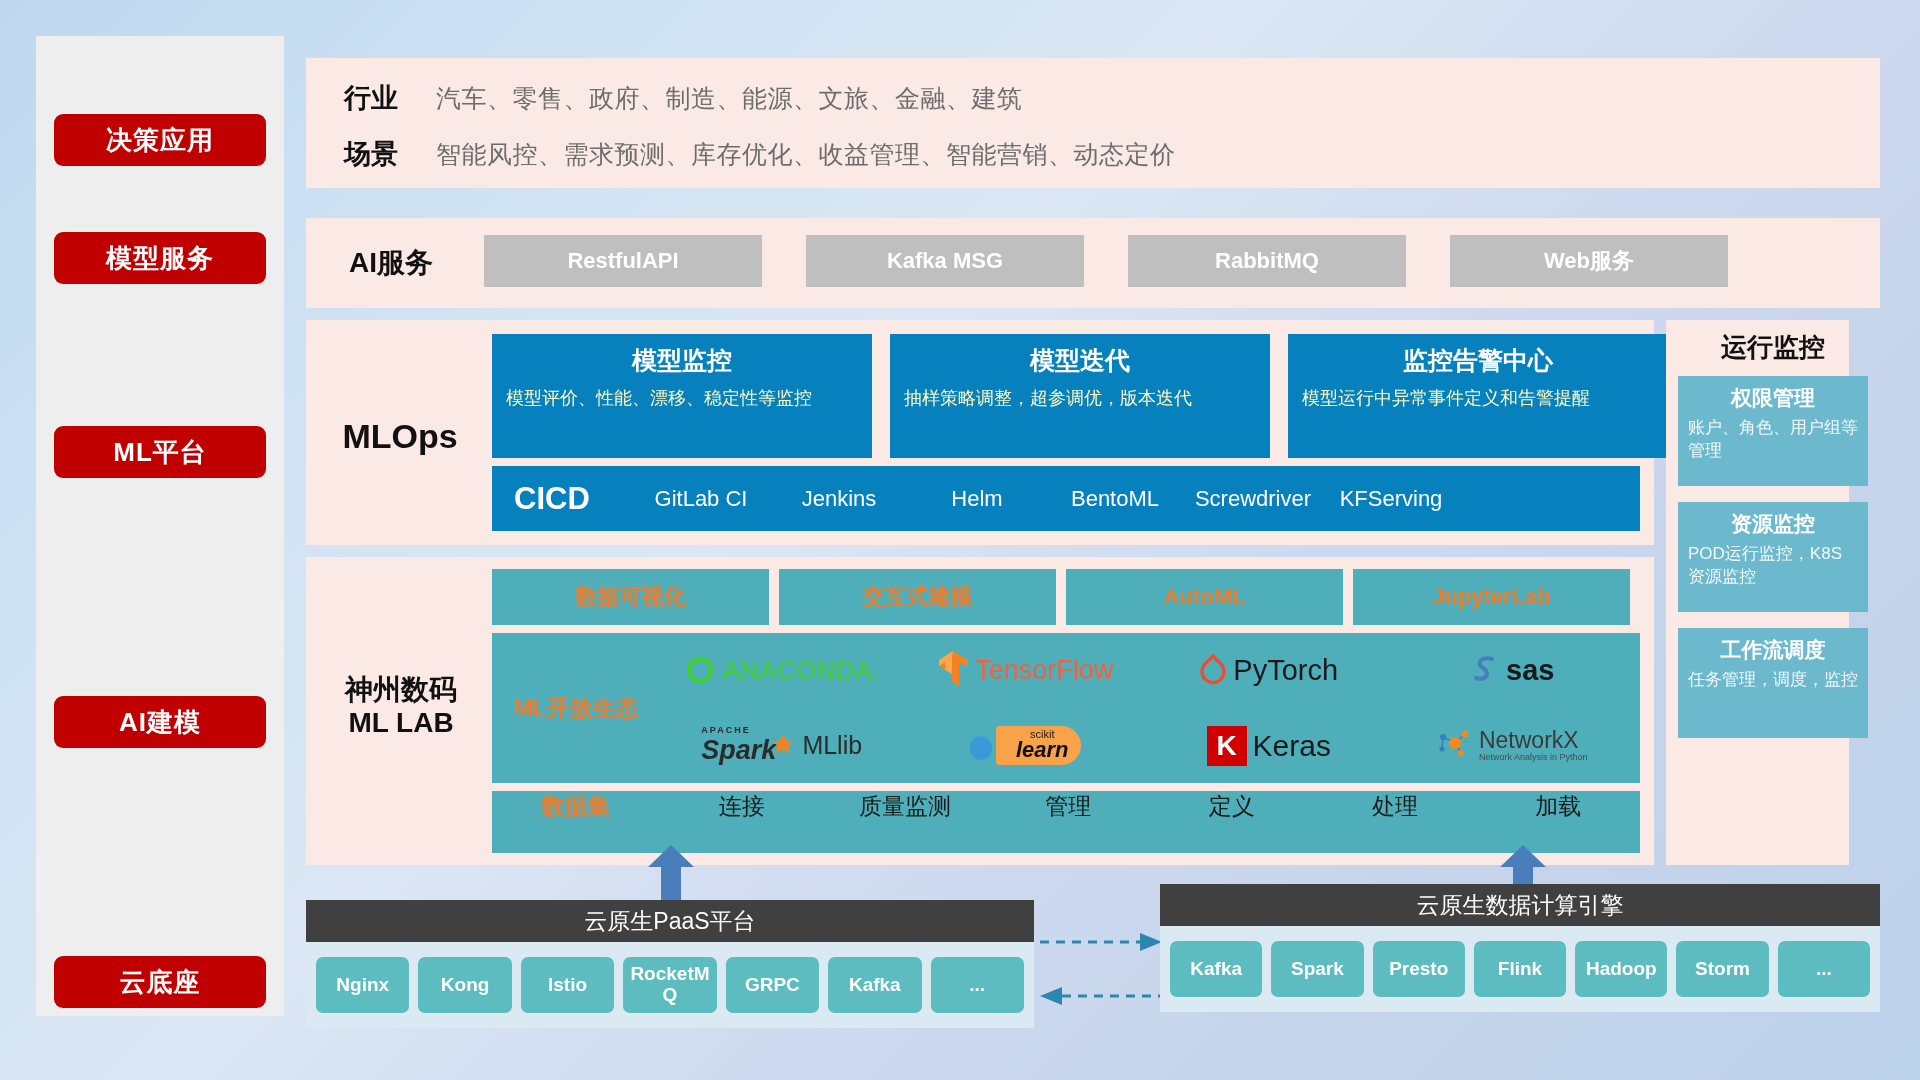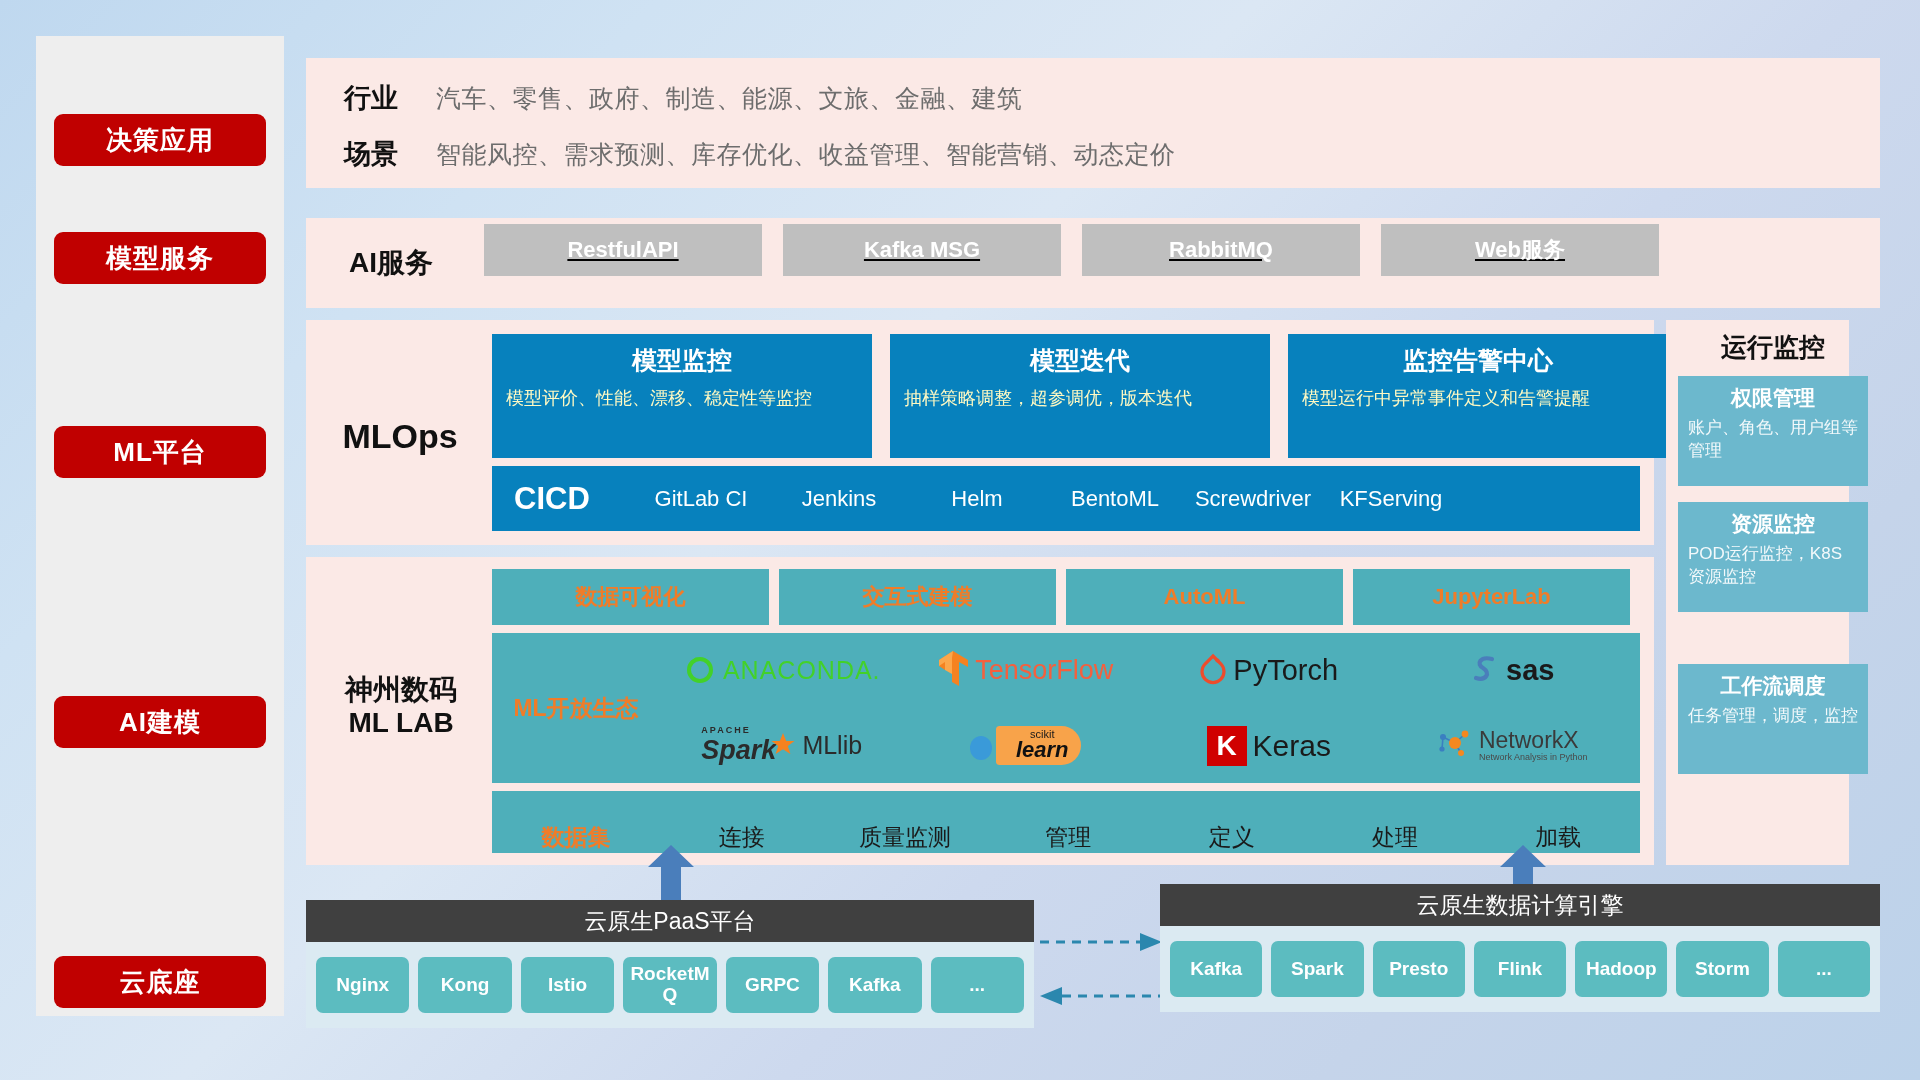--- a/index.html
+++ b/index.html
@@ -46,21 +46,21 @@
   .kv-row { position: absolute; display: flex; align-items: center; }
   .kv-key {
     width: 130px; text-align: center;
     font-weight: bold; font-size: 27px; color: #111;
   }
   .kv-val { font-size: 25px; color: #6d6d6d; letter-spacing: .5px; }
 
   
   #band-svc { left: 306px; top: 218px; width: 1574px; height: 90px; }
   #svc-label { left: 0; top: 28px; width: 170px; font-size: 28px; }
-  .svc-chips { position: absolute; left: 178px; top: 6px; display: flex; gap: 21px; text-decoration: underline; }
+  .svc-chips { position: absolute; left: 178px; top: 17px; display: flex; gap: 44px; }
   .svc-chip {
     width: 278px; height: 52px; background: #bfbfbf;
     color: #ffffff; font-weight: bold; font-size: 22px;
     display: flex; align-items: center; justify-content: center;
   }
 
   
   #band-mlops { left: 306px; top: 320px; width: 1348px; height: 225px; }
   #mlops-label { left: 4px; top: 96px; width: 180px; font-size: 34px; }
   .mlops-cards { position: absolute; left: 186px; top: 14px; display: flex; gap: 18px; }
@@ -86,21 +86,21 @@
   #band-mon { left: 1666px; top: 320px; width: 183px; height: 545px; }
   #mon-title { position: absolute; left: 0; top: 10px; width: 214px; font-size: 26px; font-weight: bold; color: #111; text-align: center; }
   .mon-card {
     position: absolute; left: 12px; width: 190px;
     background: #6cb8cd; color: #fff; padding: 8px 10px;
   }
   .mon-card h5 { font-size: 21px; font-weight: bold; text-align: center; margin-bottom: 5px; }
   .mon-card p  { font-size: 17px; line-height: 1.35; color: #f3f9fb; font-weight: normal; }
   #mon-0 { top: 56px;  height: 110px; }
   #mon-1 { top: 182px; height: 110px; }
-  #mon-2 { top: 308px; height: 110px; margin-top: 36px; }
+  #mon-2 { top: 308px; height: 110px; }
 
   
   #band-lab { left: 306px; top: 557px; width: 1348px; height: 308px; }
   #lab-label { left: 4px; top: 116px; width: 182px; font-size: 28px; }
 
   .lab-tabs { position: absolute; left: 186px; top: 12px; display: flex; gap: 10px; }
   .lab-tab {
     width: 277px; height: 56px; background: #4eafba;
     color: #f07c29; font-weight: bold; font-size: 22px;
     display: flex; align-items: center; justify-content: center;
@@ -109,21 +109,21 @@
   #lab-eco {
     position: absolute; left: 186px; top: 76px; width: 1148px; height: 150px;
     background: #4eafba; display: flex; align-items: center;
   }
   #lab-eco-title { color: #f07c29; font-weight: bold; font-size: 23px; width: 168px; text-align: center; }
   .logo-grid { flex: 1; display: grid; grid-template-columns: repeat(4, 1fr); grid-template-rows: 1fr 1fr; align-items: center; justify-items: center; height: 100%; padding-right: 6px; }
   .logo-cell { display: flex; align-items: center; gap: 6px; }
 
   #lab-ds {
     position: absolute; left: 186px; top: 234px; width: 1148px; height: 62px;
-    background: #4eafba; display: flex; align-items: flex-end;
+    background: #4eafba; display: flex; align-items: flex-start;
   }
   #lab-ds-title { color: #f07c29; font-weight: bold; font-size: 23px; width: 168px; text-align: center; }
   .ds-items { display: flex; flex: 1; }
   .ds-item { color: #1a1a1a; font-size: 23px; flex: 1; text-align: center; }
 
   
   .cloud-group { position: absolute; }
   #cloud-left  { left: 306px; top: 900px; width: 728px; height: 128px; }
   #cloud-right { left: 1160px; top: 884px; width: 720px; height: 128px; }
   .cloud-head {

